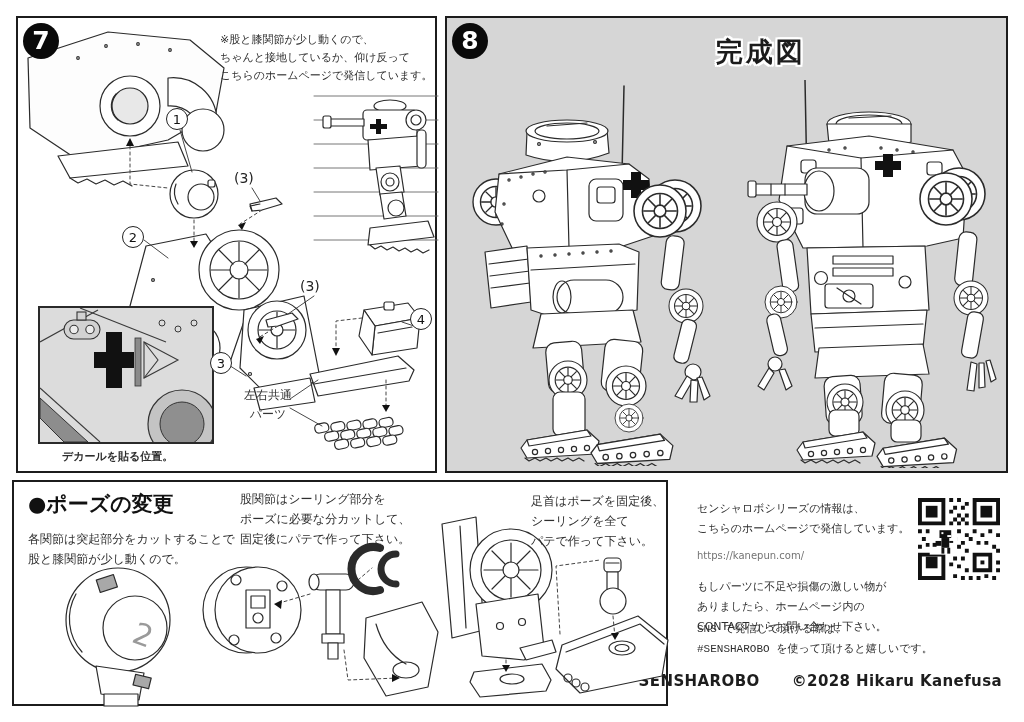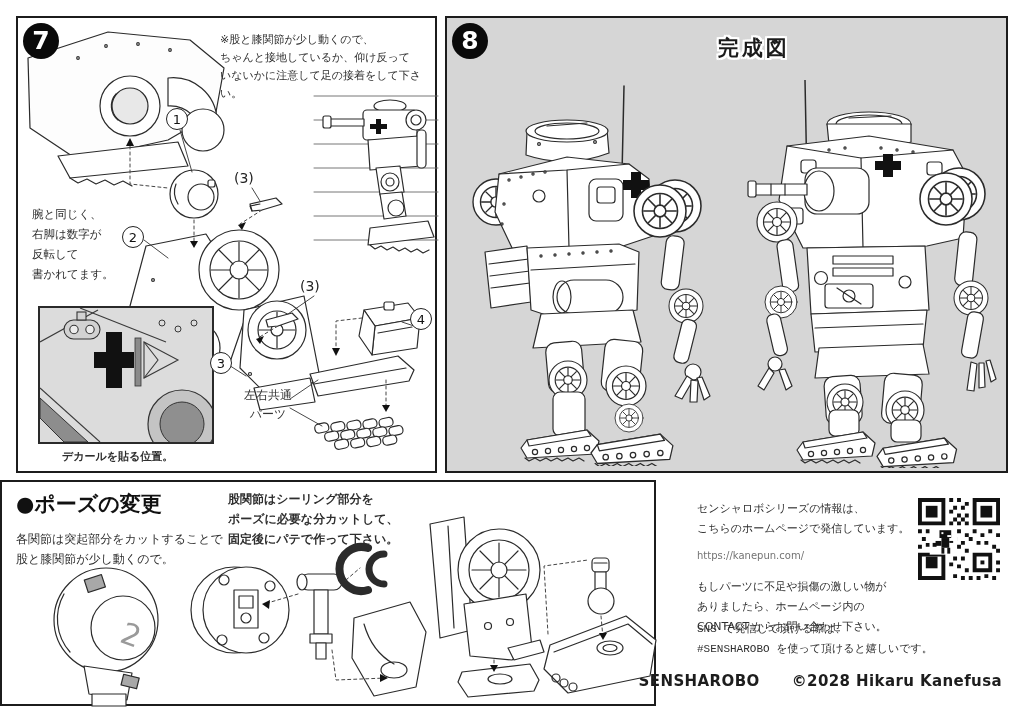--- a/index.html
+++ b/index.html
@@ -4,48 +4,48 @@
 <style>
   html,body{margin:0;padding:0;}
   body{
     width:1024px;height:722px;position:relative;background:#ffffff;
     font-family:"DejaVu Sans","Liberation Sans",sans-serif;color:#333;
     overflow:hidden;
   }
   .panel{position:absolute;border:2px solid #1c1c1c;background:#fff;box-sizing:border-box;}
   #panel7{left:16px;top:16px;width:421px;height:457px;}
   #panel8{left:445px;top:16px;width:563px;height:457px;background:#d6d6d6;}
-  #posePanel{left:0;top:480px;width:656px;height:226px;}
+  #posePanel{left:12px;top:480px;width:656px;height:226px;}
   .badge{
     position:absolute;width:36px;height:36px;border-radius:50%;background:#0a0a0a;color:#fff;
     font-weight:bold;font-size:25px;line-height:36px;text-align:center;z-index:6;
   }
   .jp{white-space:pre-line;}
   .note{position:absolute;font-size:11px;line-height:1.65;color:#2e2e2e;z-index:5;}
   .callout{
     position:absolute;width:22px;height:22px;border:1.5px solid #222;border-radius:50%;
     background:#fff;font-size:13px;line-height:22px;text-align:center;color:#111;z-index:5;box-sizing:border-box;
   }
   .count-label{position:absolute;font-size:14px;color:#222;z-index:5;}
   .illo{position:absolute;z-index:1;}
   #decalInset{
     position:absolute;left:20px;top:288px;width:176px;height:138px;border:2px solid #2a2a2a;
     background:#dcdcdc;overflow:hidden;box-sizing:border-box;z-index:2;
   }
   #decalCaption{position:absolute;left:44px;top:431px;font-size:11px;color:#2e2e2e;z-index:3;font-weight:bold;}
   #commonPartsNote{position:absolute;left:226px;top:368px;font-size:12px;line-height:1.55;z-index:5;text-align:center;}
   #finishTitle{
     position:absolute;left:50%;top:16px;transform:translateX(-12%);
-    font-size:21px;font-weight:bold;letter-spacing:3px;color:#1b1b1b;z-index:5;
+    font-size:27px;font-weight:bold;letter-spacing:3px;color:#1b1b1b;z-index:5;
     text-shadow:-2px -2px 0 #fff,0 -2px 0 #fff,2px -2px 0 #fff,-2px 0 0 #fff,
                  2px 0 0 #fff,-2px 2px 0 #fff,0 2px 0 #fff,2px 2px 0 #fff;
   }
   #poseTitle{position:absolute;left:14px;top:8px;font-size:21px;font-weight:bold;color:#111;z-index:5;}
   #poseIntro{position:absolute;left:14px;top:48px;}
-  #hipNote{position:absolute;left:226px;top:8px;font-weight:bold;}
+  #hipNote{position:absolute;left:226px;top:8px;}
   #ankleNote{position:absolute;left:517px;top:10px;}
   #polycapNote{position:absolute;left:426px;top:184px;font-size:10.5px;line-height:1.6;}
   .info-text{position:absolute;font-size:11px;line-height:1.8;color:#2e2e2e;}
   #seriesNote{left:697px;top:499px;}
   #siteUrl{left:697px;top:547px;font-size:10px;font-weight:normal;color:#737373;}
   #contactNote{left:697px;top:577px;}
   #snsNote{left:697px;top:620px;font-family:Liberation Mono, monospace;}
   #qrCode{position:absolute;left:918px;top:498px;width:82px;height:82px;}
   #brandLine{
     position:absolute;right:22px;top:672px;font-size:15px;font-weight:600;color:#1d1d1d;
@@ -83,26 +83,22 @@
       <path d="M4 30 l4 3 l6 -3 l5 3 l6 -3 l5 3 l6 -3 l5 3 l6 -3 l5 3 l6 -3 l5 3" fill="none"></path>
     </g>
   </defs>
 </svg>
 
 <div id="panel7" class="panel">
   <div class="badge" style="left:5px;top:5px">7</div>
 
   <div class="note jp" style="left:202px;top:13px">※股と膝関節が少し動くので、
 ちゃんと接地しているか、仰け反って
-いないかに注意して足の接着をして下さい。</div>
-
-  <div class="note jp" style="left:14px;top:186px;font-size:11.5px;line-height:1.75">腕と同じく、
-右脚は数字が
-反転して
-書かれてます。</div>
+こちらのホームページで発信しています。</div>
+
 
   <svg class="illo" style="left:0;top:0" width="421" height="457" viewBox="0 0 421 457">
     <g stroke="#2b2b2b" stroke-width="1.2" fill="#fff" stroke-linejoin="round" stroke-linecap="round">
 
       <g stroke="#666" stroke-width="0.9">
         <line x1="296" y1="78" x2="420" y2="78"></line>
           <line x1="296" y1="102" x2="420" y2="102"></line>
         <line x1="296" y1="126" x2="420" y2="126"></line>
           <line x1="296" y1="150" x2="420" y2="150"></line>
         <line x1="296" y1="174" x2="420" y2="174"></line>
@@ -455,20 +451,23 @@
   </svg>
 </div>
 
 <div id="posePanel" class="panel">
   <div id="poseTitle">●ポーズの変更</div>
   <div id="poseIntro" class="note jp" style="font-size:12px">各関節は突起部分をカットすることで
 股と膝関節が少し動くので。</div>
   <div id="hipNote" class="note jp" style="font-size:12px">股関節はシーリング部分を
 ポーズに必要な分カットして、
 固定後にパテで作って下さい。</div>
+  <div id="ankleNote" class="note jp" style="font-size:12px">足首はポーズを固定後、
+シーリングを全て
+パテで作って下さい。</div>
 
   <svg class="illo" style="left:0;top:0" width="656" height="226" viewBox="0 0 656 226">
     <g stroke="#2b2b2b" stroke-width="1.2" fill="#fff" stroke-linejoin="round" stroke-linecap="round">
 
       <g>
         <circle cx="104" cy="138" r="52"></circle>
         <path d="M62 112 a50 50 0 0 0 6 58" fill="none"></path>
         <circle cx="121" cy="146" r="32" fill="none"></circle>
         <g transform="rotate(-18 93 102)">
             <rect x="84" y="95" width="18" height="13" fill="#a8a8a8"></rect>

